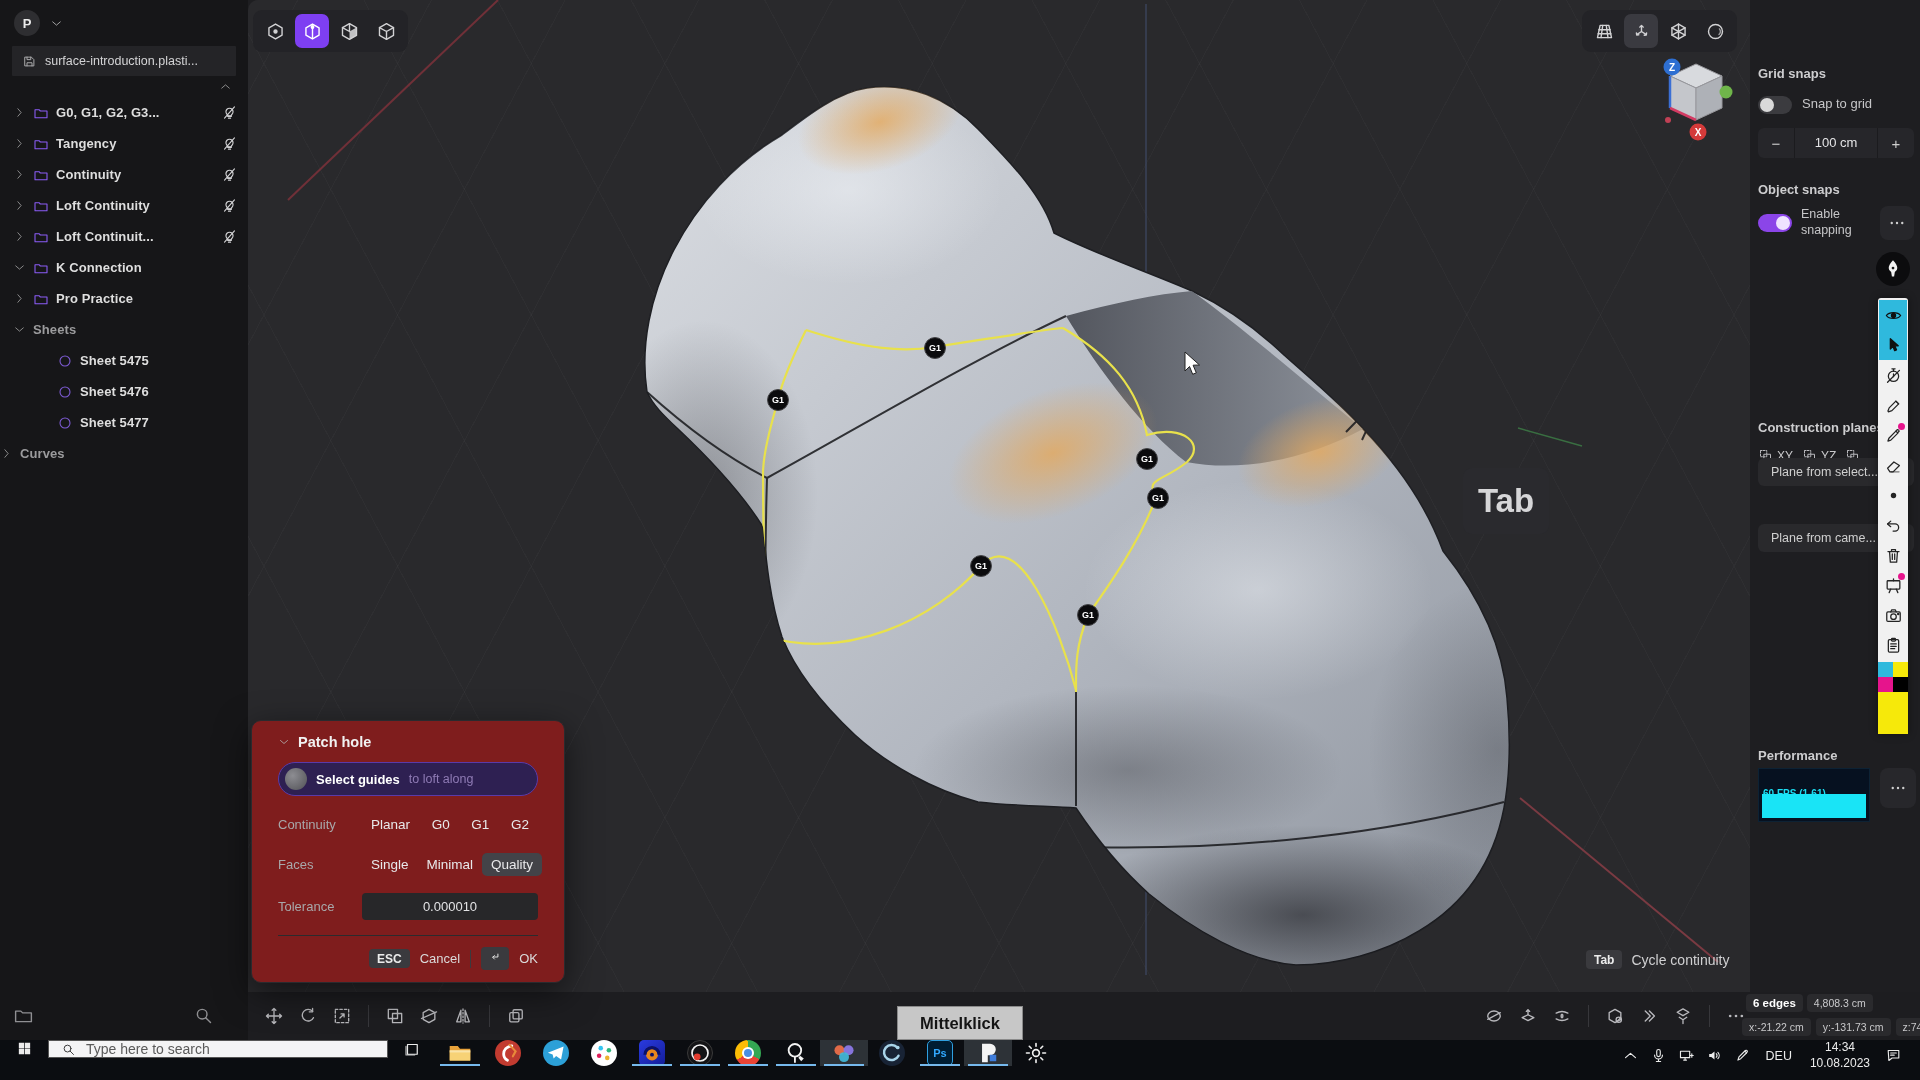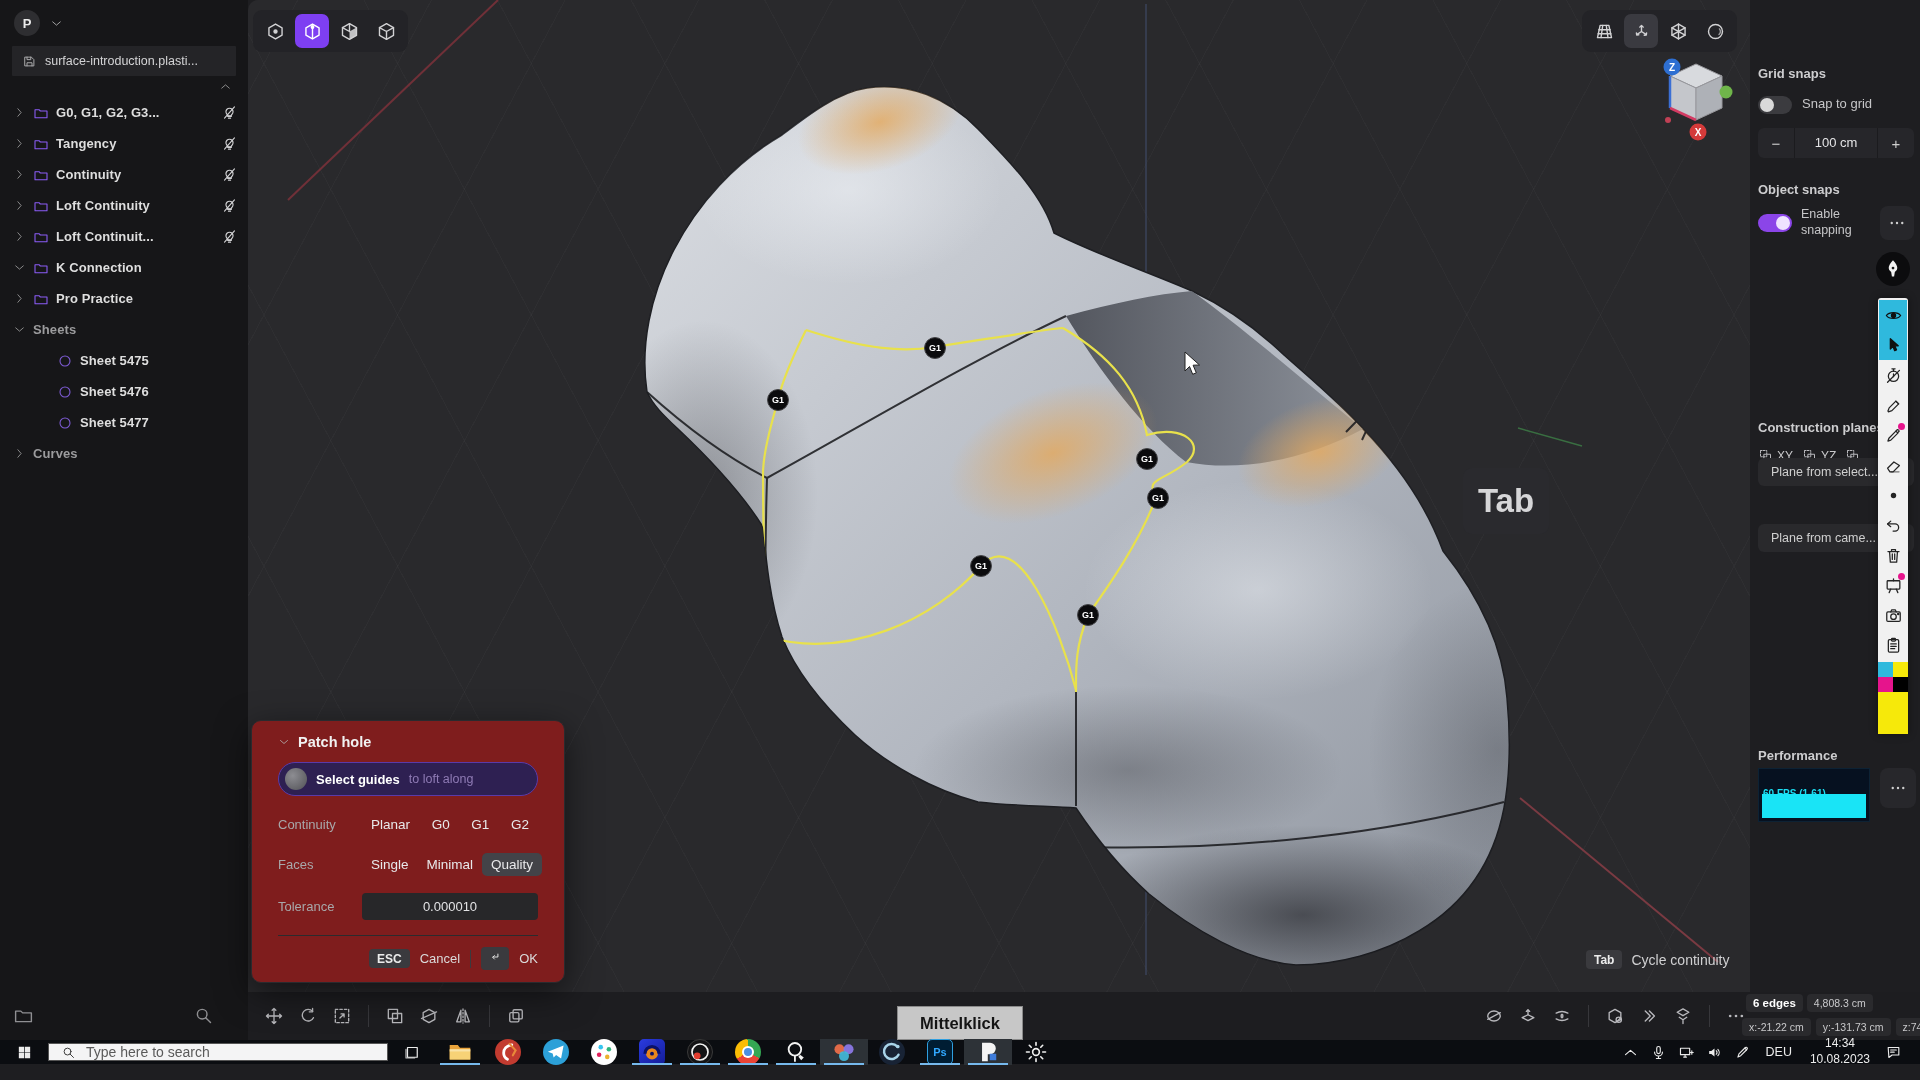--- a/index.html
+++ b/index.html
@@ -114,21 +114,21 @@
 .rgroups{position:absolute;left:1230px;top:8px;display:flex;align-items:center}
 .hintbar{position:absolute;left:1586px;top:950px;display:flex;align-items:center;gap:9px;z-index:6}
 .hinttext{font-size:14px;color:#d0d0d2}
 .selinfo{position:absolute;left:1746px;top:994px;display:flex;gap:4px;z-index:6}
 .coordinfo{position:absolute;left:1742px;top:1018px;display:flex;gap:5px;z-index:6;width:200px}
 .badge{background:#2a2a2d;border-radius:4px;padding:3px 7px;font-size:10.5px;color:#c9c9cb;white-space:nowrap}
 .badge.b{font-weight:700;color:#fff;font-size:11.5px}
 .keycast{position:absolute;left:897px;top:1006px;width:126px;height:34px;background:#c7c7c7;border:1px solid #8a8a8a;color:#141414;font-weight:700;font-size:16.5px;display:flex;align-items:center;justify-content:center;z-index:12}
 
 
-.taskbar{position:absolute;left:0;top:1040px;width:1920px;height:24px;background:#0b0d11;display:flex;align-items:center;z-index:20}
+.taskbar{position:absolute;left:0;top:1040px;width:1920px;height:40px;background:#0b0d11;display:flex;align-items:flex-start;z-index:20}
 .tslot{width:48px;display:flex;align-items:center;justify-content:center;position:relative;color:#ececec;cursor:pointer}
 .tslot.hl{background:#2d3237}
 .tslot .ul{position:absolute;bottom:0;left:4px;right:4px;height:2px;background:#76b9ed}
 .startic{width:17px;height:17px}
 .tsearch{width:340px;background:#f4f4f5;border:1px solid #555;display:flex;align-items:center;gap:10px;padding:0 12px;cursor:text}
 .tsearch .ic{width:15px;height:15px;color:#3f3f3f;flex:0 0 15px}
 .tsearch input{border:none;outline:none;background:transparent;font-family:"Liberation Sans",sans-serif;font-size:14px;color:#3f3f3f;width:100%}
 .tsearch input::placeholder{color:#5a5a5a;opacity:1}
 .taskview .ic{width:18px;height:18px}
 .ai{width:26px;height:26px;display:block}
@@ -327,21 +327,21 @@
         </div>
         <div class="trow" style="padding-left: 37px;">
           <span class="tchev ic"></span>
           <span class="ticon ic circ">
             <svg class="svgi" viewBox="0 0 24 24" fill="none" stroke="currentColor" stroke-width="1.6" stroke-linecap="round" stroke-linejoin="round">
               <circle cx="12" cy="12" r="7.5"></circle>
             </svg>
           </span>
           <span class="tlabel">Sheet 5477</span>
         </div>
-        <div class="trow" style="padding-left: 13px;">
+        <div class="trow" style="">
           <span class="tchev ic">
             <svg class="svgi" viewBox="0 0 24 24" fill="none" stroke="currentColor" stroke-width="1.6" stroke-linecap="round" stroke-linejoin="round">
               <path d="M9 5l6 7-6 7"></path>
             </svg>
           </span>
           <span class="tlabel muted">Curves</span>
         </div>
       </div>
     <div class="sb-bottom">
       <span class="ic">

